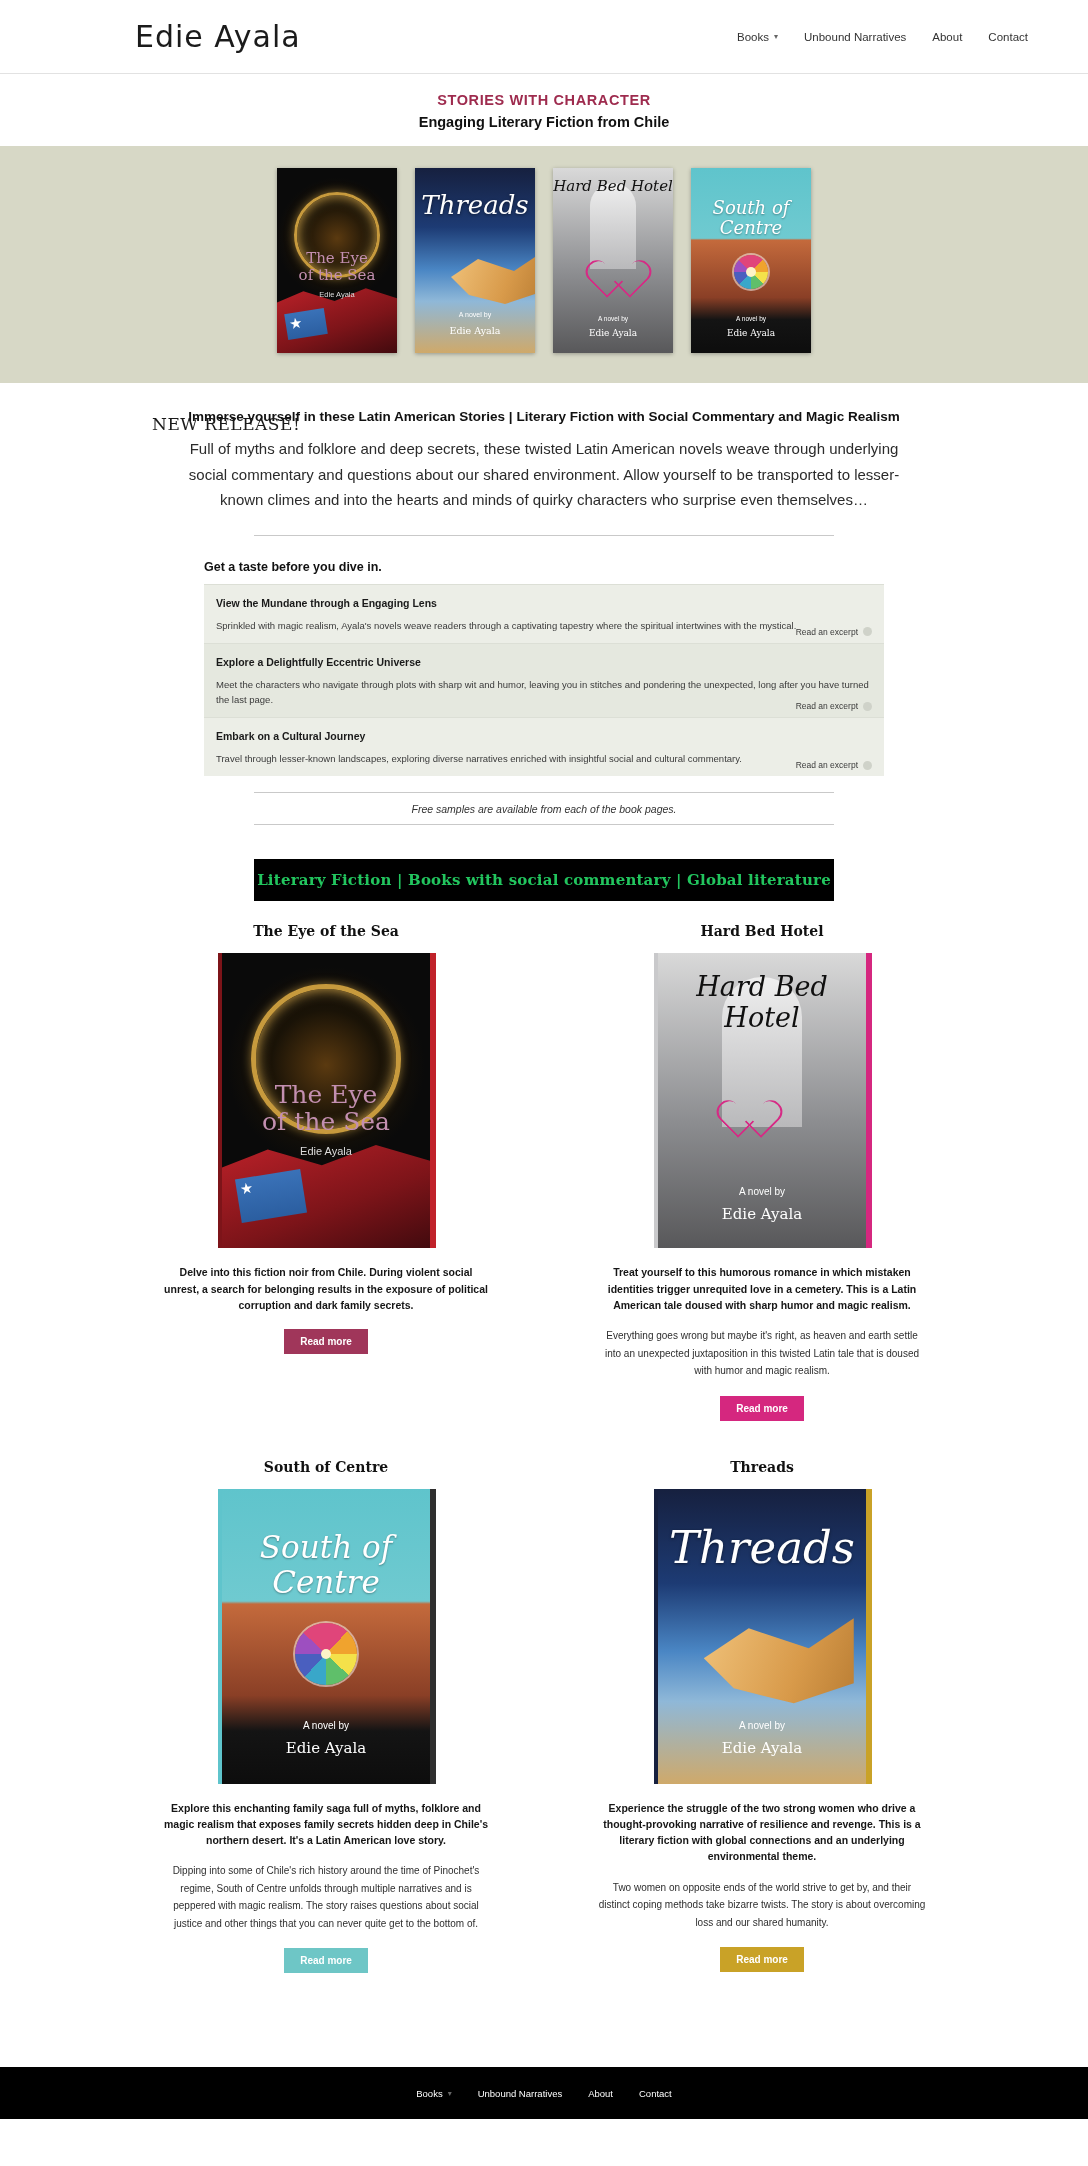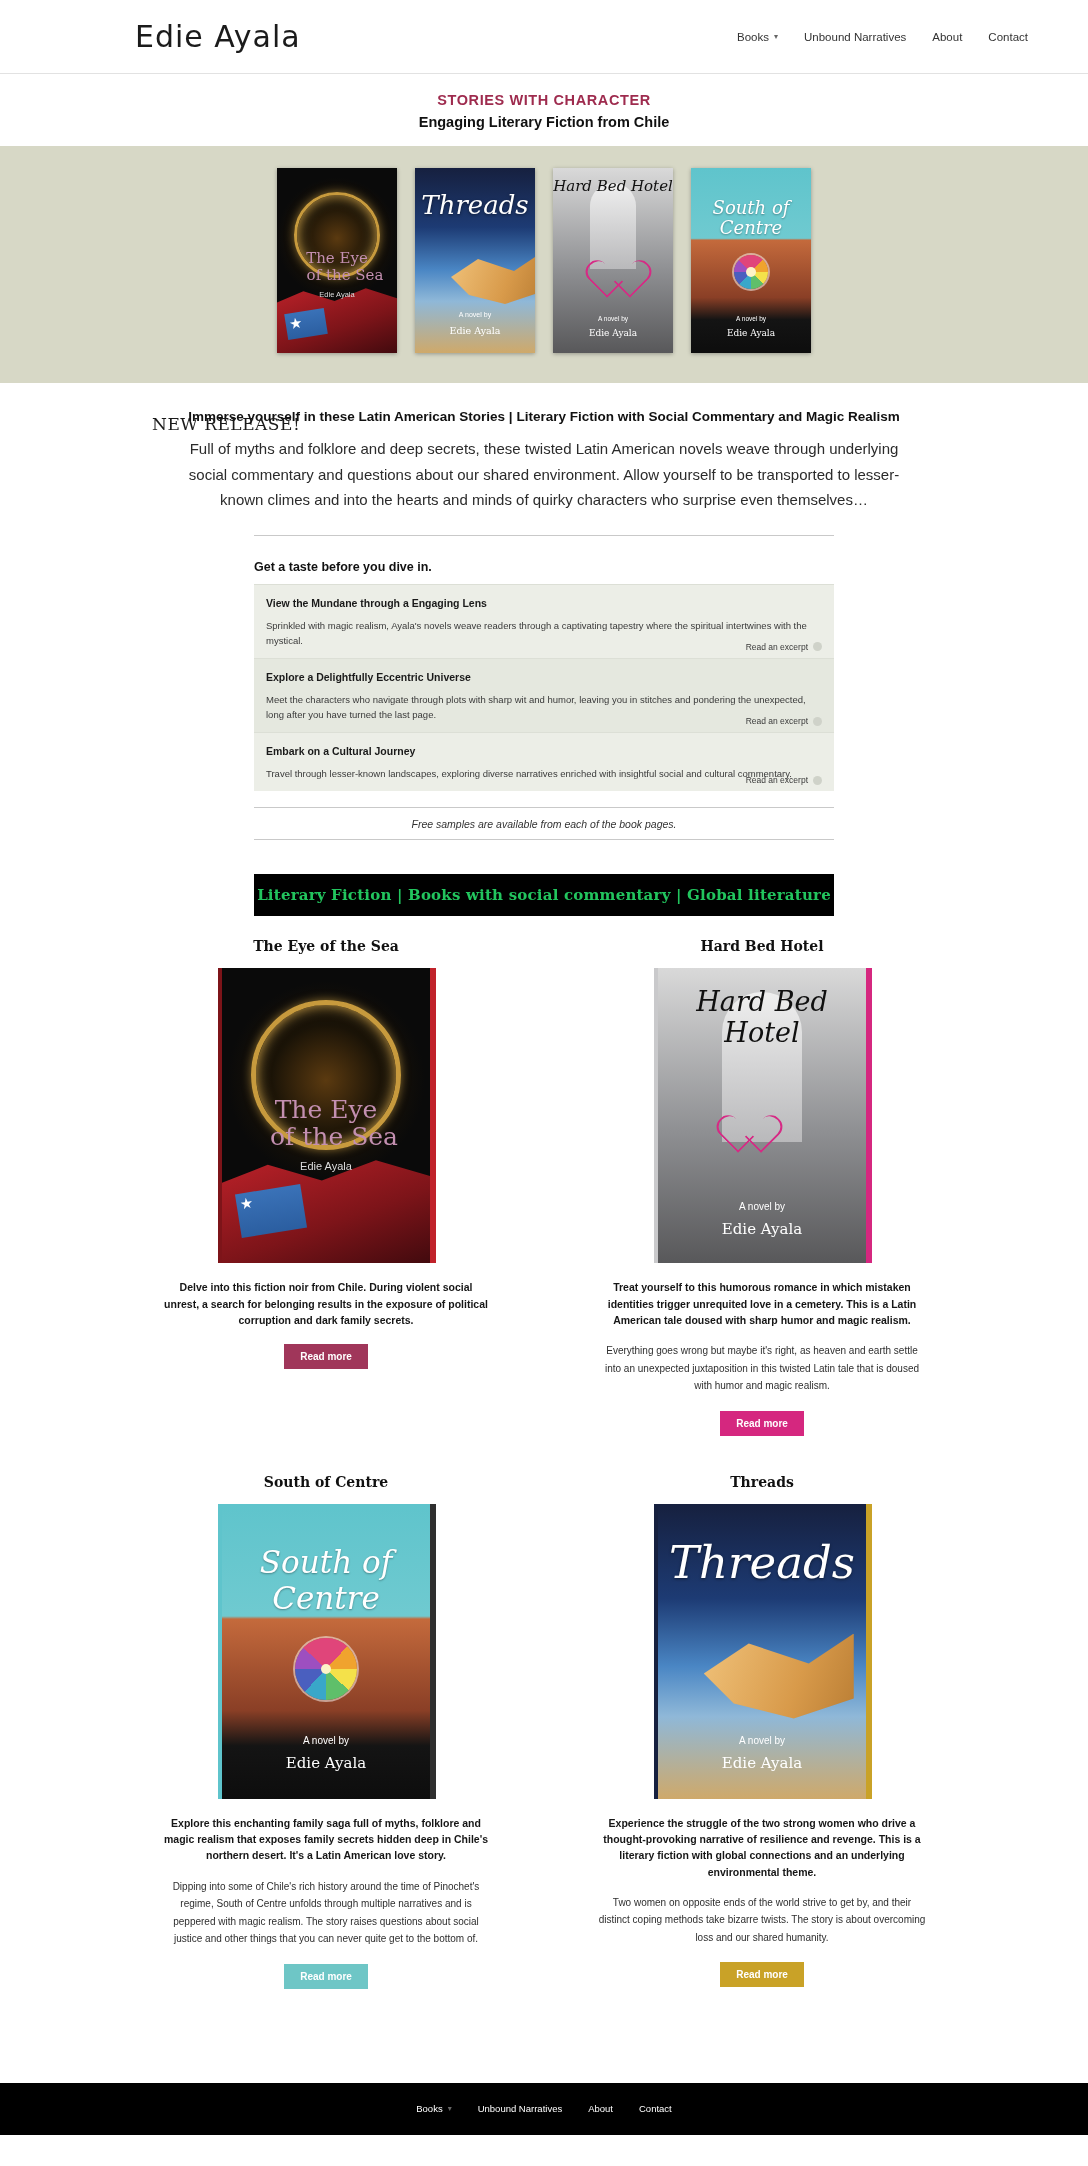--- a/index.html
+++ b/index.html
@@ -98,21 +98,21 @@
   }
   .cov-eye .flag:after {
     content:""; position:absolute; left:4px; top:5px; width:12px; height:12px;
     background: #fff; clip-path: polygon(50% 0,61% 35%,98% 35%,68% 57%,79% 91%,50% 70%,21% 91%,32% 57%,2% 35%,39% 35%);
   }
   .cov-eye .t1, .cov-eye .t2, .cov-eye .t3 {
     position:absolute; width:100%; text-align:center; color:#e8d7e4;
     font-family:"DejaVu Serif", serif;
   }
   .cov-eye .t1 { top: 44%; font-size: 15px; color:#c38fb0;}
-  .cov-eye .t2 { top: 53%; font-size: 15px; color:#c38fb0;margin-left:8px;}
+  .cov-eye .t2 { top: 53%; font-size: 15px; color:#c38fb0;}
   .cov-eye .t3 { top: 66%; font-size: 7.5px; color:#ddd; font-family:"Liberation Sans",sans-serif;}
 
   .cov-threads {
     background: linear-gradient(#16203f 0%, #1d3b74 32%, #4a86c4 55%, #8fb8d8 72%, #cfa96a 100%);
     overflow:hidden;
   }
   .cov-threads .scarf {
     position:absolute; left:30%; top:46%; width:90px; height:60px;
     background: linear-gradient(110deg,#f0c27a,#d89a4a 60%, #b87c33);
     clip-path: polygon(0 40%, 30% 10%, 70% 30%, 100% 0, 100% 65%, 60% 85%, 20% 70%);
@@ -200,21 +200,21 @@
     font-size: 15px;
     line-height: 1.7;
     color: #2b2b2b;
   }
   .rule {
     width: 580px; margin: 22px auto 0; border-top: 1px solid #c9c9c9;
   }
 
   
   .taste {
-    width: 580px; margin: 14px auto 0;
+    width: 680px; margin: 14px auto 0;
   }
   .taste-title { font-size: 12.5px; font-weight: bold; color:#111; margin-bottom: 10px;}
   .acc-item {
     background: #eceee7;
     border-top: 1px solid #dcdfd6;
     padding: 12px 12px 10px;
     position: relative;
   }
   .acc-item.alt { background: #e5e8df; }
   .acc-head { font-size: 10.5px; font-weight: bold; color: #1a1a1a; }

